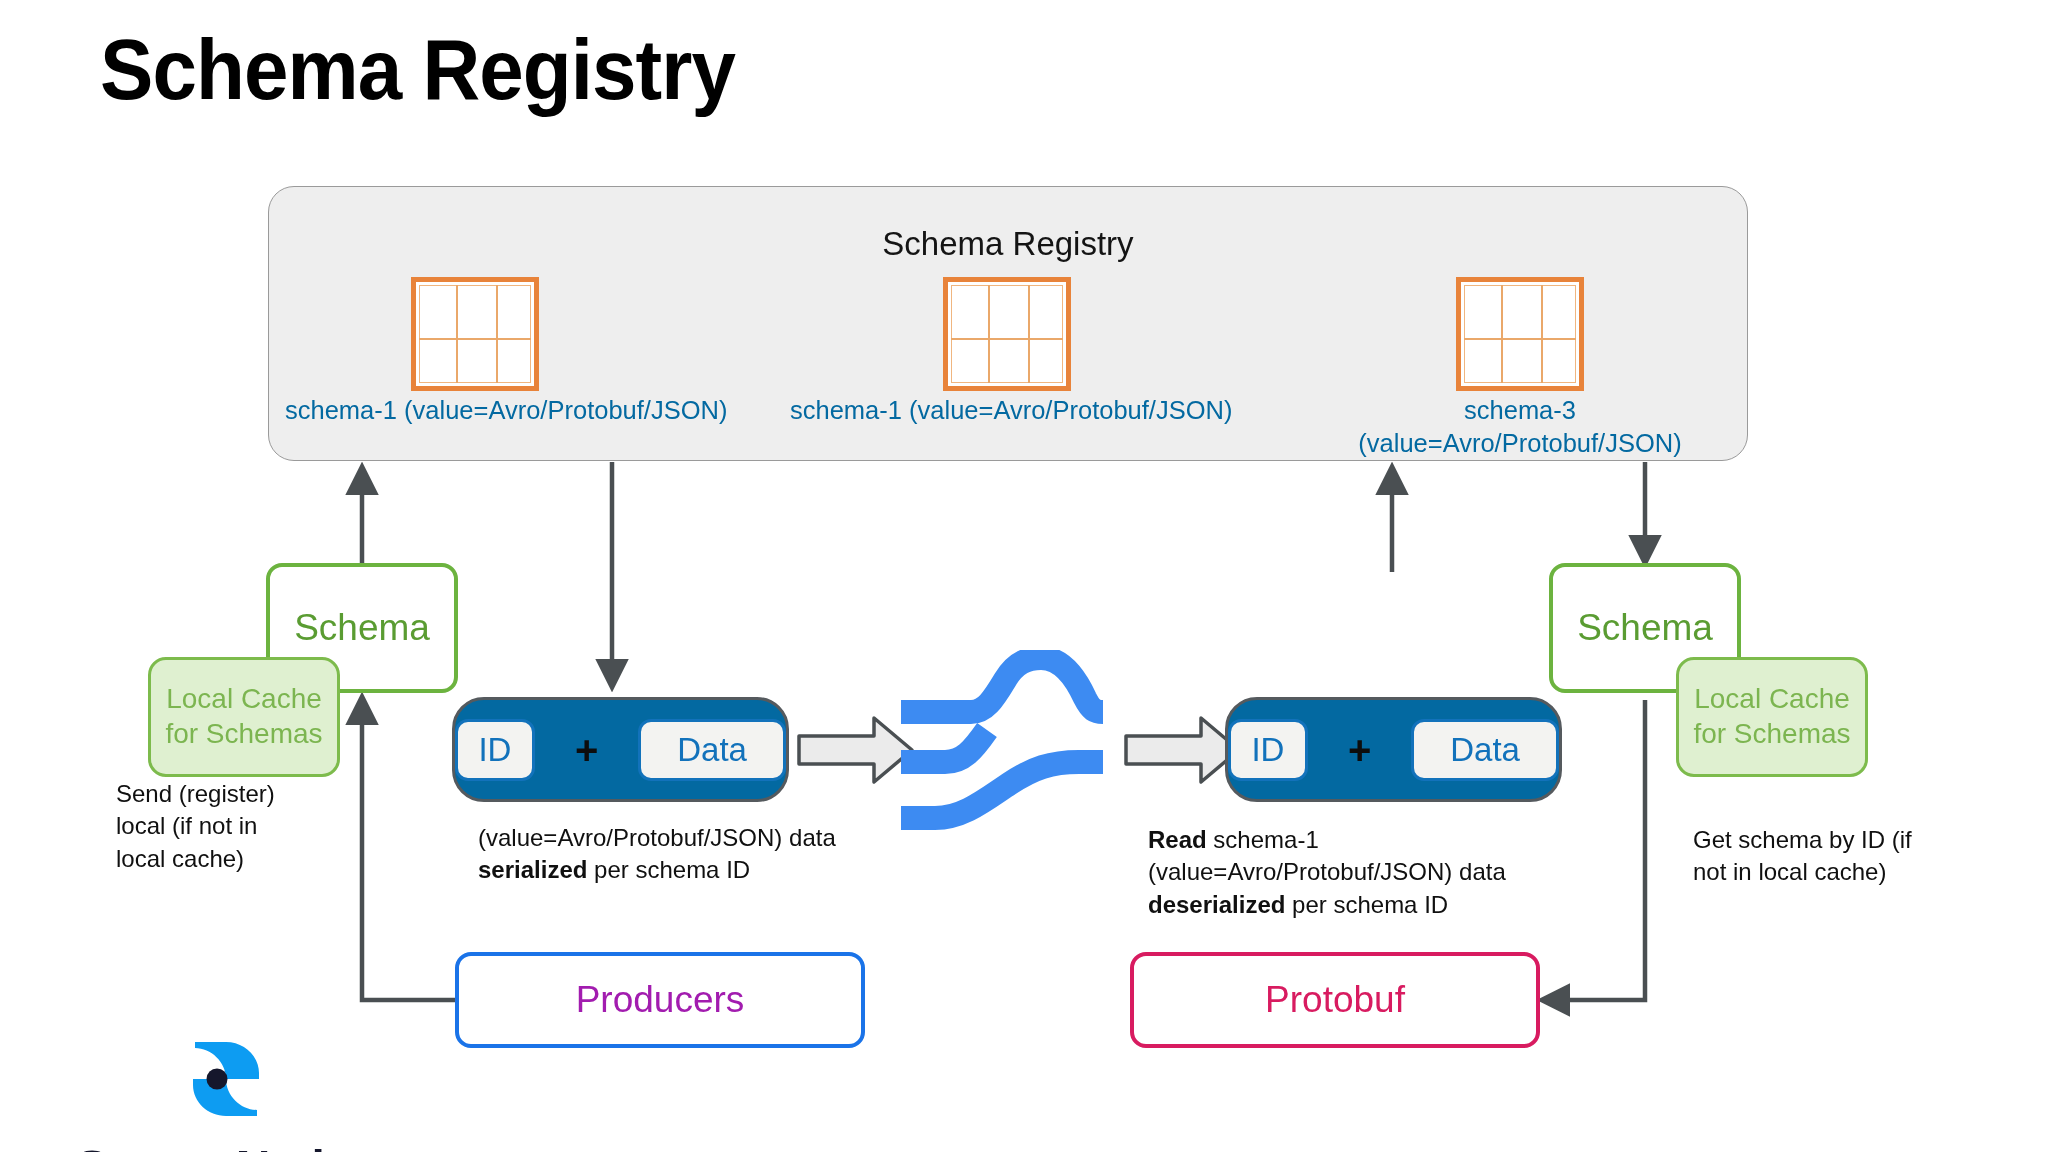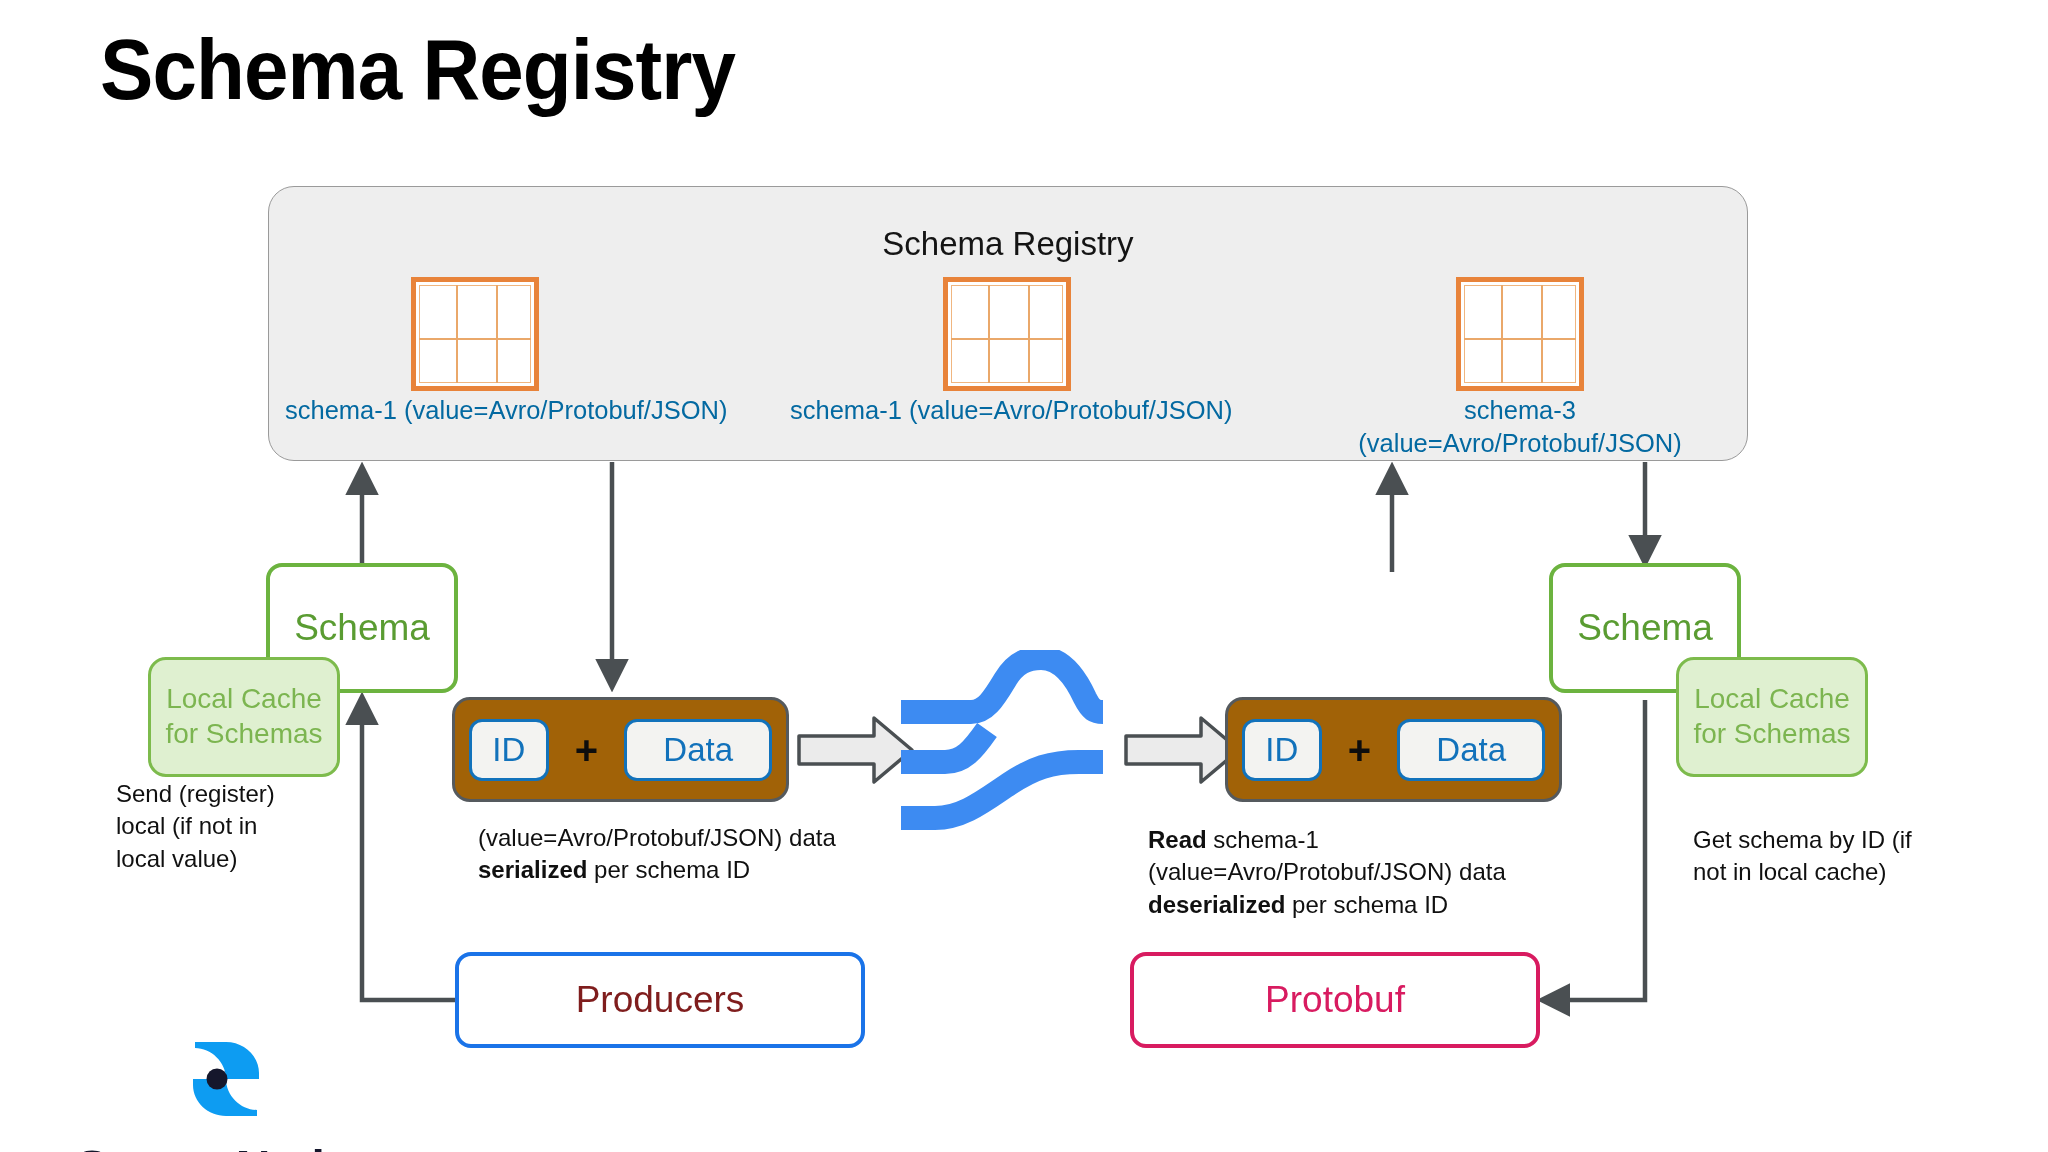--- a/index.html
+++ b/index.html
@@ -117,27 +117,27 @@
   }
   .cache-box {
     background: #dff0d0;
     border: 3.5px solid #7dbb4c;
     border-radius: 18px;
     color: #7cb550;
     font-size: 28px;
     line-height: 1.24;
   }
   .idbox-shell {
-    background: #a16207;
+    background: #0369a1;
     border: 3px solid #555a5e;
-    border-radius: 18px;
+    border-radius: 32px;
     display: flex;
     align-items: center;
     justify-content: center;
-    gap: 26px;
+    gap: 40px;
   }
   .field-pill {
     box-sizing: border-box;
     background: #f3f3f1;
     border: 3px solid #1272bb;
     border-radius: 13px;
     color: #1272bb;
     font-size: 33px;
     display: flex;
     align-items: center;
@@ -146,21 +146,21 @@
   .plus-sign {
     font-size: 40px;
     font-weight: bold;
     color: #0d0d0d;
     line-height: 1;
   }
   .producers-box {
     background: #ffffff;
     border: 4px solid #1a73e8;
     border-radius: 16px;
-    color: #7f1d1d;
+    color: #a21caf;
     font-size: 37px;
   }
   .consumers-box {
     background: #ffffff;
     border: 4px solid #d81b60;
     border-radius: 16px;
     color: #d81b60;
     font-size: 37px;
   }
 
@@ -268,21 +268,21 @@
   </div>
 
   <div class="box cache-box" style="left:148px; top:657px; width:192px; height:120px; flex-direction:column;">
     <span>Local Cache</span>
     <span>for Schemas</span>
   </div>
 
   <div class="note" style="left:116px; top:766px; width:240px;margin-top:12px;">
     <div>Send (register)</div>
     <div>local (if not in</div>
-    <div>local value)</div>
+    <div>local cache)</div>
   </div>
 
   <div class="box idbox-shell" style="left:452px; top:697px; width:337px; height:105px;">
     <div class="field-pill" style="width:80px; height:62px;">
       <span>ID</span>
     </div>
     <div class="plus-sign">+</div>
     <div class="field-pill" style="width:148px; height:62px;">
       <span>Data</span>
     </div>

